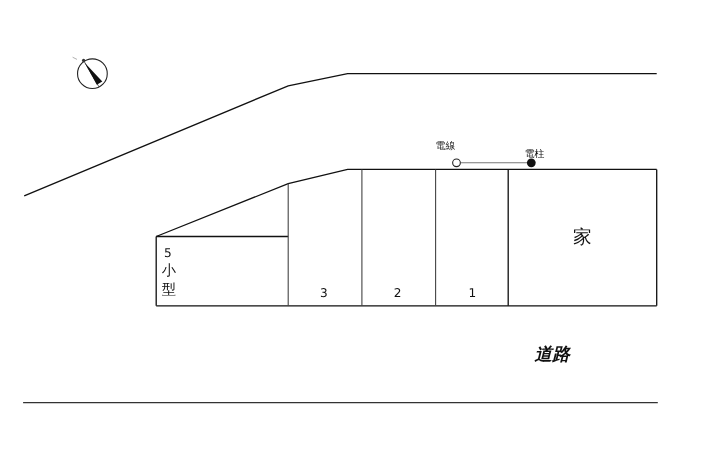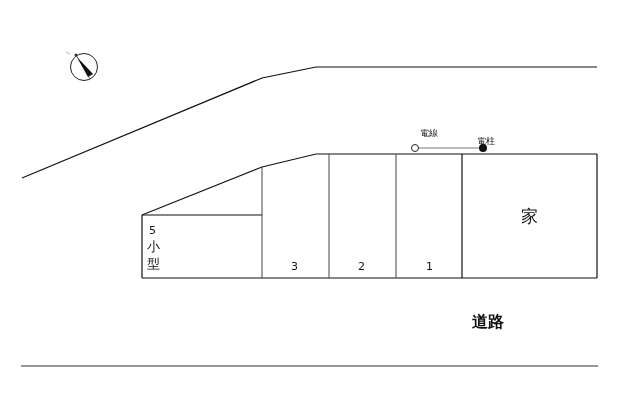--- a/index.html
+++ b/index.html
@@ -40,25 +40,25 @@
 
   <g>
     <line x1="419" y1="148" x2="483" y2="148" stroke="#777" stroke-width="1"></line>
     <circle cx="415" cy="148" r="3.5" fill="#fff" stroke="#222" stroke-width="1"></circle>
     <circle cx="483" cy="148" r="4" fill="#111"></circle>
   </g>
 
   <line x1="21" y1="366" x2="598" y2="366" stroke="#333" stroke-width="1.2"></line>
 </svg>
 
-<div class="lbl small" style="left:420px;top:129px;">電線</div>
+<div class="lbl small" style="left:396px;top:129px;">電線</div>
 <div class="lbl small" style="left:477px;top:137px;">電柱</div>
 
 <div class="lbl num" style="left:149px;top:225px;">5</div>
 <div class="lbl num" style="left:147px;top:240px;font-size:13px;">小</div>
 <div class="lbl num" style="left:147px;top:257px;font-size:13px;">型</div>
 
 <div class="lbl num" style="left:291px;top:261px;">3</div>
 <div class="lbl num" style="left:358px;top:261px;">2</div>
 <div class="lbl num" style="left:426px;top:261px;">1</div>
 
 <div class="lbl big" style="left:521px;top:208px;">家</div>
-<div class="lbl mid" style="left:472px;top:314px;">道路</div>
+<div class="lbl mid" style="left:486px;top:314px;font-style:italic;">道路</div>
 
 </body></html>

